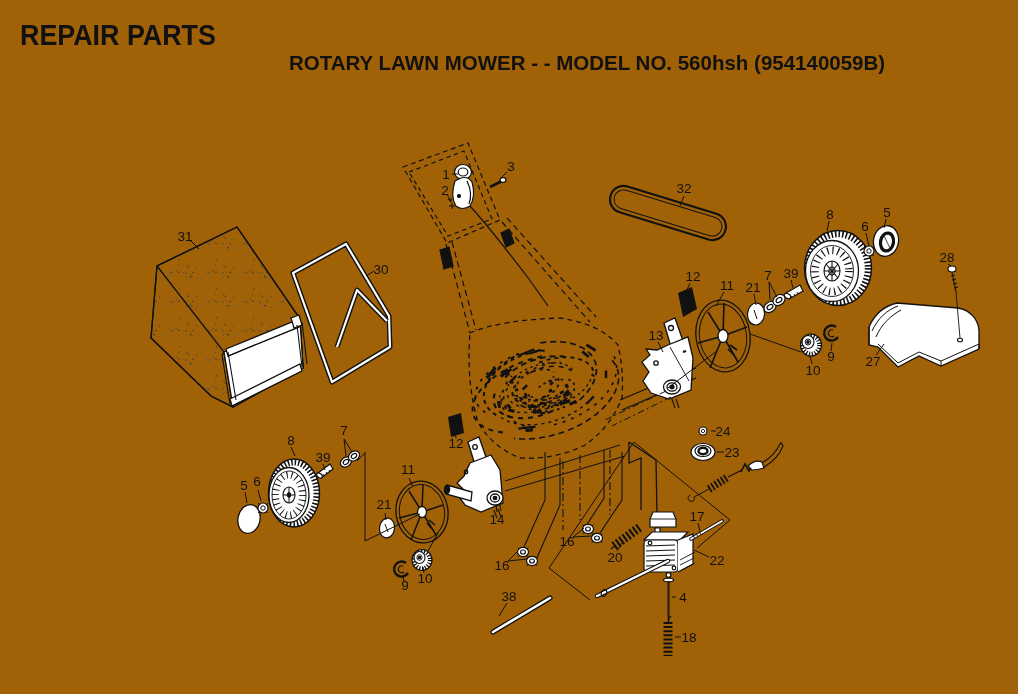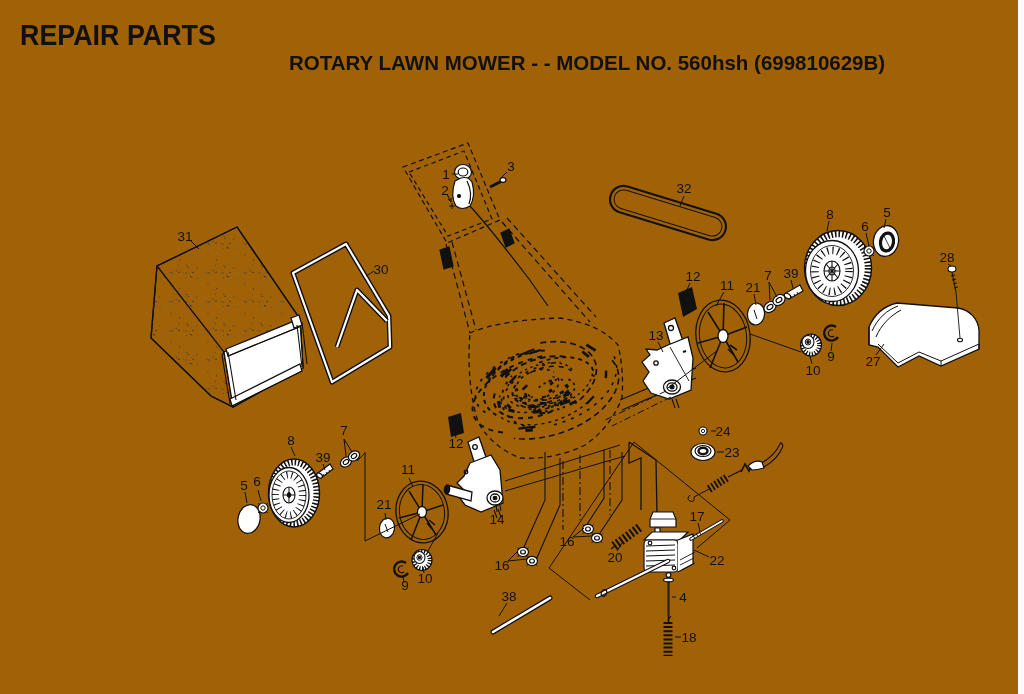--- a/index.html
+++ b/index.html
@@ -8,21 +8,21 @@
   #t1{position:absolute;left:20px;top:18px;font-size:30px;font-weight:bold;color:#111;
       transform:scaleX(0.895);transform-origin:left top;}
   #t2{position:absolute;left:289px;top:51px;font-size:20.5px;font-weight:bold;color:#111;}
   svg{position:absolute;left:0;top:0;}
   text{font-family:"Liberation Sans",sans-serif;font-size:13.5px;fill:#111;}
 </style>
 </head>
 <body>
 <div id="page">
   <div id="t1">REPAIR PARTS</div>
-  <div id="t2">ROTARY LAWN MOWER - - MODEL NO. 560hsh (699810629B)</div>
+  <div id="t2">ROTARY LAWN MOWER - - MODEL NO. 560hsh (954140059B)</div>
   <svg width="1024" height="694" viewBox="0 0 1024 694">
     <defs>
       <pattern id="dots" width="37" height="29" patternUnits="userSpaceOnUse">
         <circle cx="16.8" cy="16.2" r="0.77" fill="#666"></circle>
         <circle cx="16.8" cy="24.4" r="0.52" fill="#666"></circle>
         <circle cx="23.2" cy="22.7" r="0.48" fill="#555"></circle>
         <circle cx="5.6" cy="15.6" r="0.76" fill="#333"></circle>
         <circle cx="21.9" cy="11.6" r="0.61" fill="#444"></circle>
         <circle cx="22.9" cy="23.8" r="0.47" fill="#333"></circle>
         <circle cx="7.3" cy="7.3" r="0.46" fill="#666"></circle>

